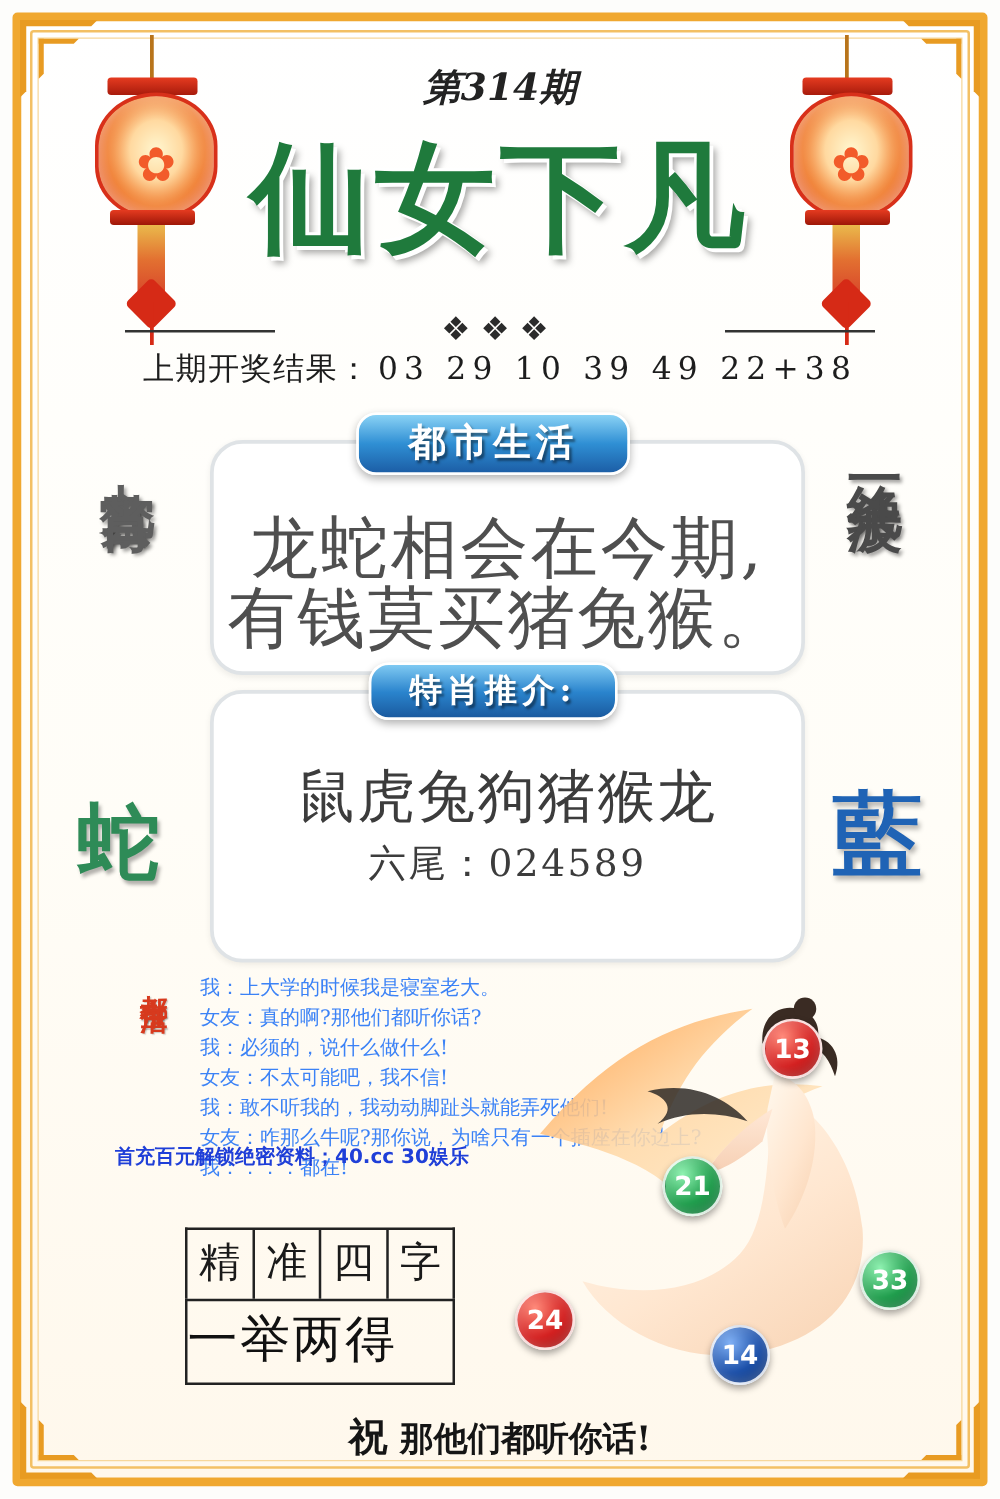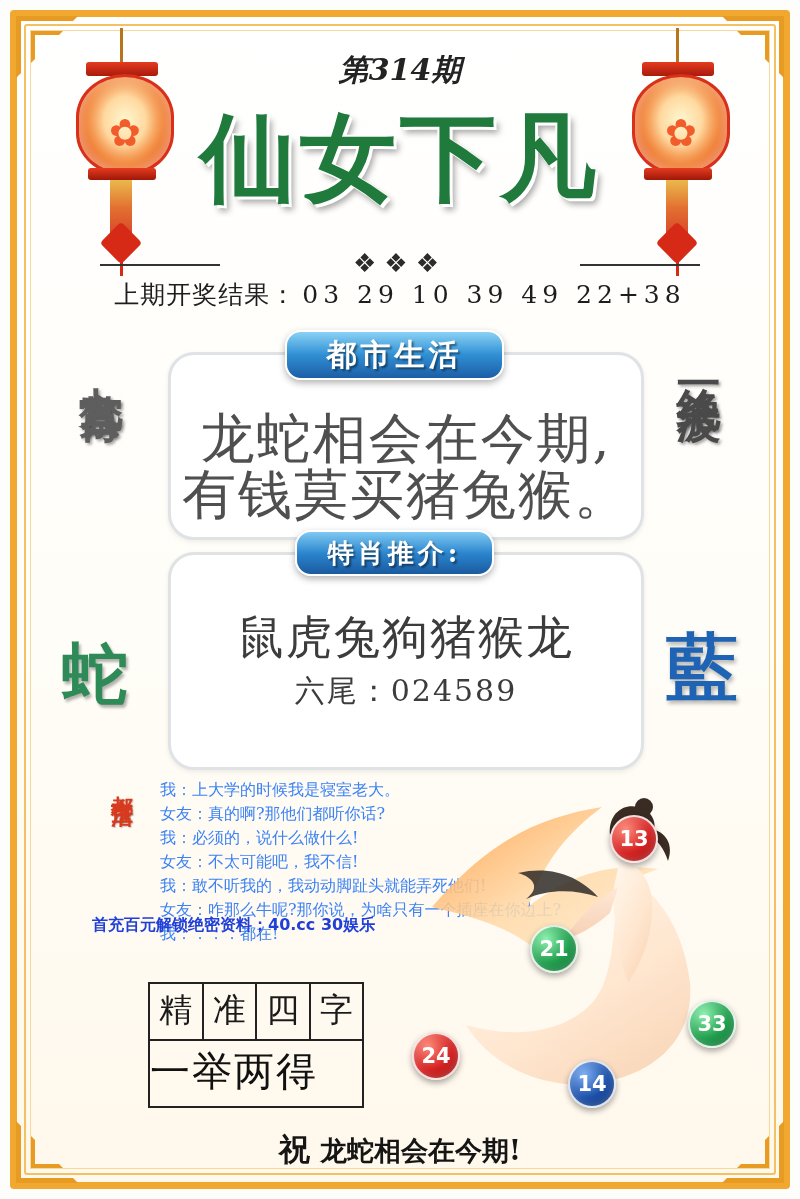--- a/index.html
+++ b/index.html
@@ -483,16 +483,16 @@
       <div class="fw-cell">准</div>
       <div class="fw-cell">四</div>
       <div class="fw-cell">字</div>
     </div>
     <div class="fw-row">
       <div class="fw-answer" style="flex:1;">一举两得</div>
     </div>
   </div>
 
   <div class="footer">
-    <span class="zhu">祝</span><span>龙蛇相会在今期!</span>
+    <span class="zhu">祝</span><span>那他们都听你话!</span>
   </div>
 
 </div>
 
 </body></html>

